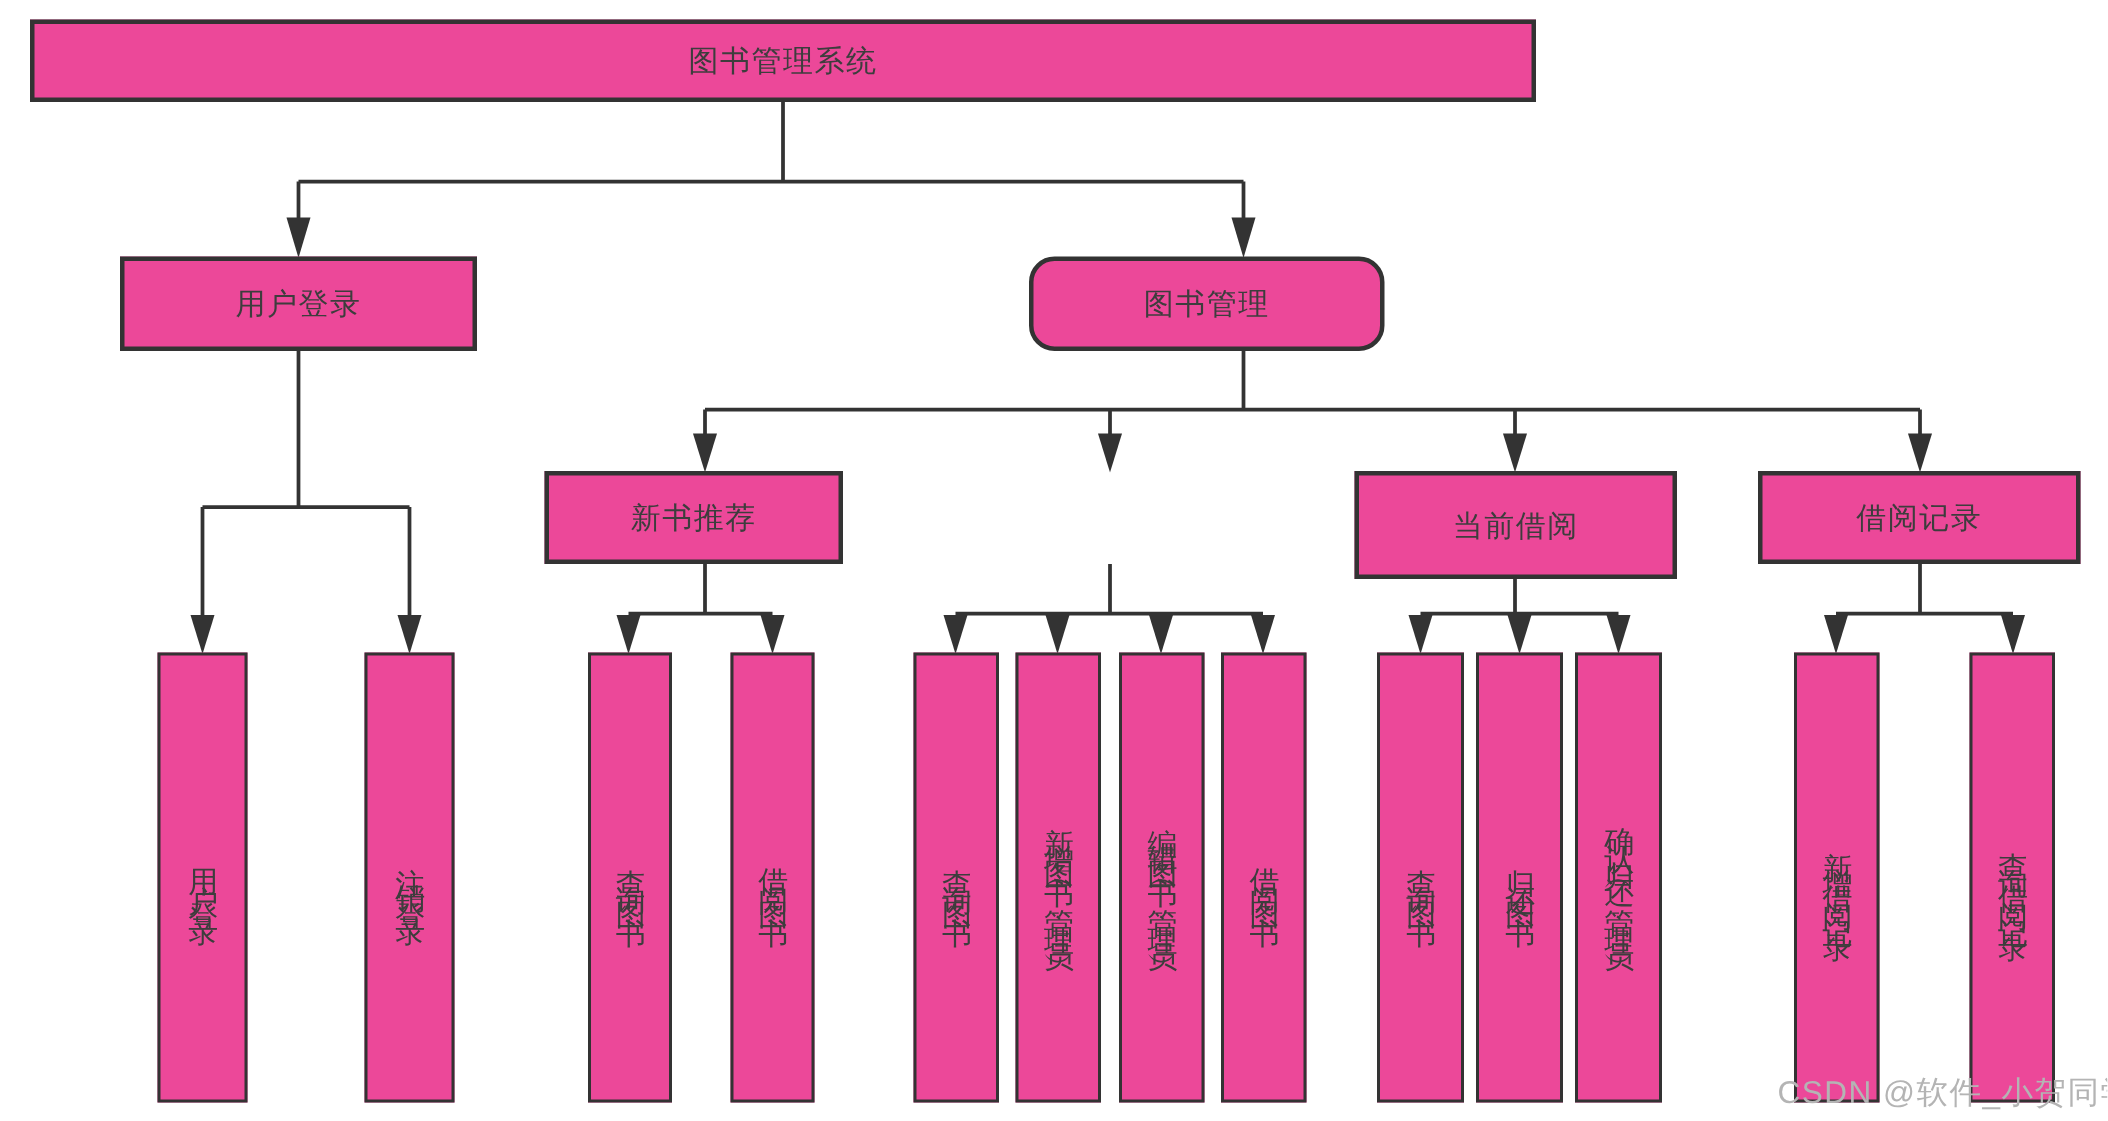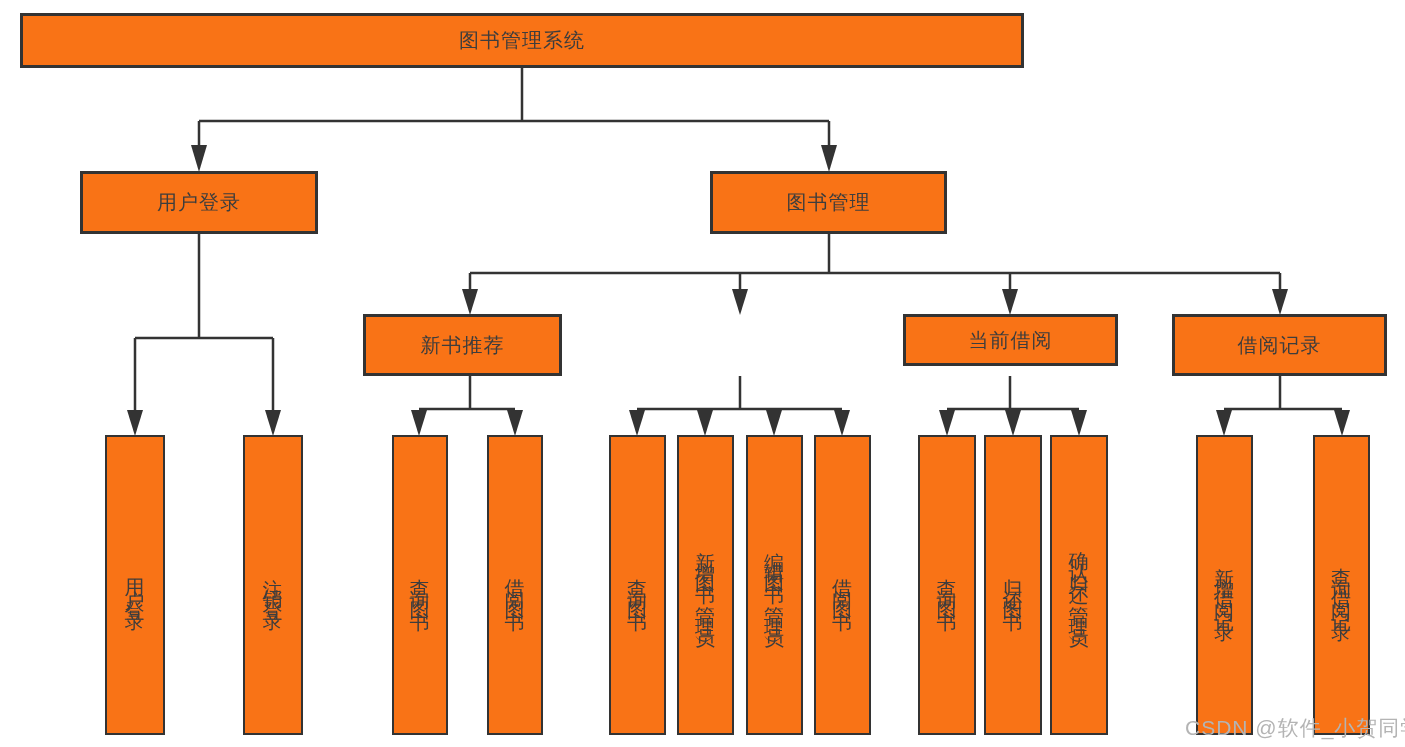--- a/index.html
+++ b/index.html
@@ -10,21 +10,21 @@
     font-family:"Liberation Sans","DejaVu Sans",sans-serif;
     overflow:hidden;
   }
   .connectors {
     position:absolute; left:0; top:0; z-index:1;
   }
   .connectors path { stroke:#333333; stroke-width:2.5; fill:none; }
   .connectors polygon { fill:#333333; stroke:none; }
   .node {
     position:absolute;
-    background:#f97316;
+    background:#ec4899;
     border:3px solid #333333;
     box-sizing:border-box;
     display:flex; align-items:center; justify-content:center;
     color:#3d3d3d;
     font-size:20px;
     z-index:2;
     letter-spacing:1px;
   }
   .leaf { border-width:2.5px; }
   .vtext {
@@ -92,28 +92,28 @@
     </g>
   </svg>
 
   <div class="node" style="left:20px; top:13px; width:1004px; height:55px;">
     <span>图书管理系统</span>
   </div>
 
   <div class="node" style="left:80px; top:171px; width:238px; height:63px;">
     <span>用户登录</span>
   </div>
-  <div class="node" style="left:710px; top:171px; width:237px; height:63px;">
+  <div class="node" style="left:686px; top:171px; width:237px; height:63px;border-radius:17px;">
     <span>图书管理</span>
   </div>
 
   <div class="node" style="left:363px; top:314px; width:199px; height:62px;">
     <span>新书推荐</span>
   </div>
-  <div class="node" style="left:903px; top:314px; width:215px; height:52px;">
+  <div class="node" style="left:903px; top:314px; width:215px; height:72px;">
     <span>当前借阅</span>
   </div>
   <div class="node" style="left:1172px; top:314px; width:215px; height:62px;">
     <span>借阅记录</span>
   </div>
 
   <div class="node leaf" style="left:105px; top:435px; width:60px; height:300px;">
     <span class="vtext">用户登录</span>
   </div>
   <div class="node leaf" style="left:243px; top:435px; width:60px; height:300px;">

